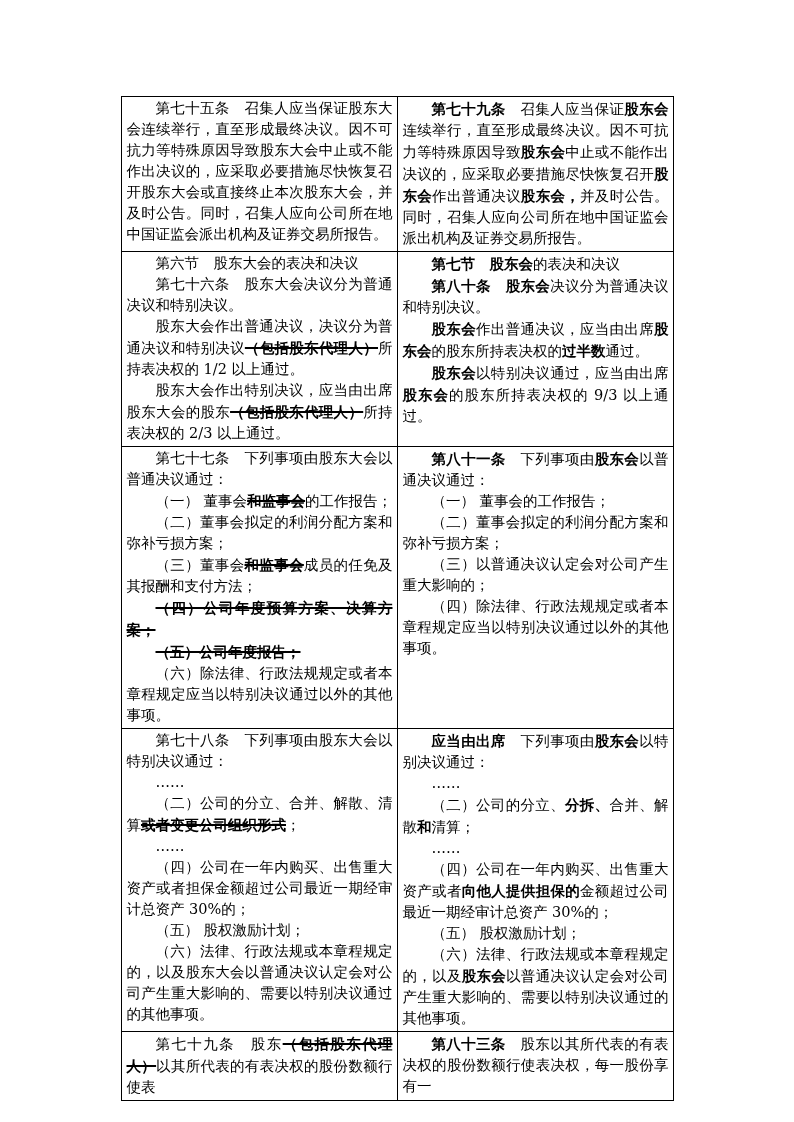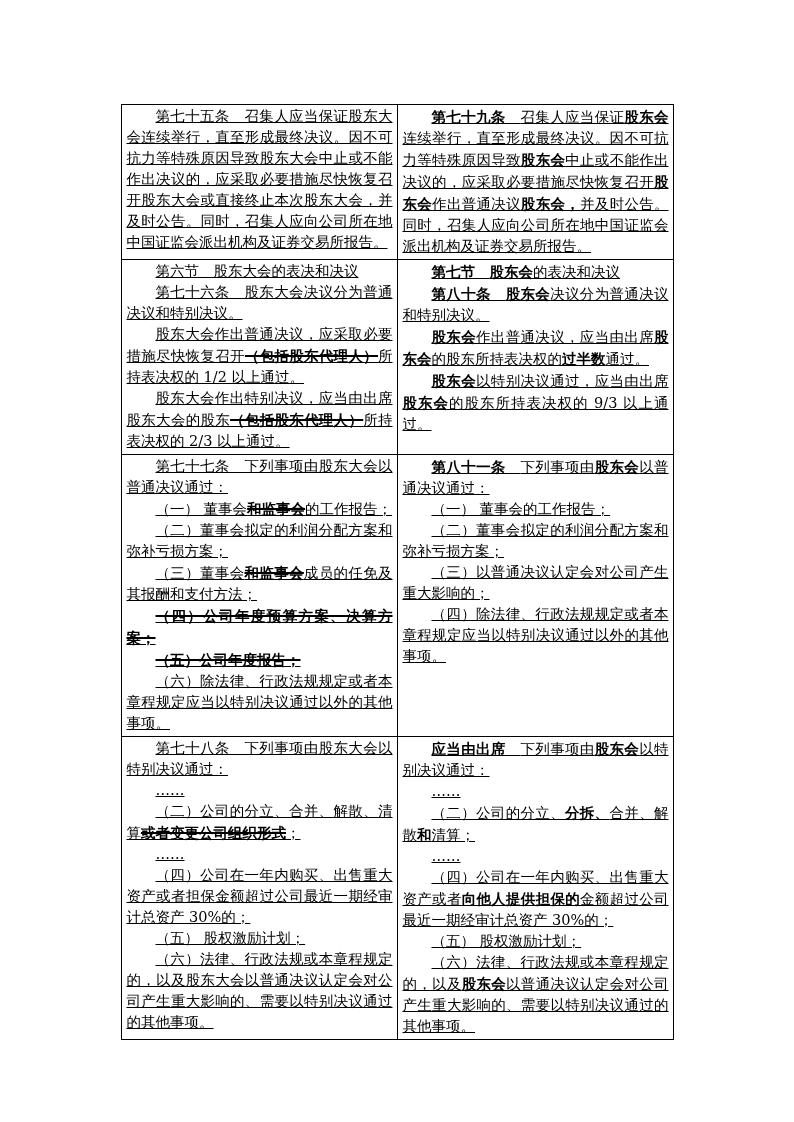--- a/index.html
+++ b/index.html
@@ -18,22 +18,21 @@
     width: 794px;
     height: 1122px;
     box-sizing: border-box;
     padding-top: 96px;
     background: #ffffff;
   }
   table.cmp {
     border-collapse: collapse;
     table-layout: fixed;
     width: 552px;
-    margin: 8px auto;
-    text-decoration: underline;
+    margin: 0 auto;
   }
   table.cmp td {
     width: 276px;
     border: 1.5px solid #000000;
     vertical-align: top;
     box-sizing: border-box;
     padding: 1px 4px 2px 5px;
     font-size: 14.5px;
     line-height: 21px;
     text-align: justify;
@@ -58,21 +57,21 @@
             <p><span>第七十五条　召集人应当保证股东大会连续举行，直至形成最终决议。因不可抗力等特殊原因导致股东大会中止或不能作出决议的，应采取必要措施尽快恢复召开股东大会或直接终止本次股东大会，并及时公告。同时，召集人应向公司所在地中国证监会派出机构及证券交易所报告。</span></p>
           </td>
           <td>
             <p><span class="b">第七十九条　</span><span>召集人应当保证</span><span class="b">股东会</span><span>连续举行，直至形成最终决议。因不可抗力等特殊原因导致</span><span class="b">股东会</span><span>中止或不能作出决议的，应采取必要措施尽快恢复召开</span><span class="b">股东会</span><span>作出普通决议</span><span class="b">股东会，</span><span>并及时公告。同时，召集人应向公司所在地中国证监会派出机构及证券交易所报告。</span></p>
           </td>
         </tr>
         <tr>
           <td>
             <p><span>第六节　股东大会的表决和决议</span></p>
             <p><span>第七十六条　股东大会决议分为普通决议和特别决议。</span></p>
-            <p><span>股东大会作出普通决议，应采取必要措施尽快恢复召开</span><span class="b s">（包括股东代理人）</span><span>所持表决权的 1/2 以上通过。</span></p>
+            <p><span>股东大会作出普通决议，决议分为普通决议和特别决议</span><span class="b s">（包括股东代理人）</span><span>所持表决权的 1/2 以上通过。</span></p>
             <p><span>股东大会作出特别决议，应当由出席股东大会的股东</span><span class="b s">（包括股东代理人）</span><span>所持表决权的 2/3 以上通过。</span></p>
           </td>
           <td>
             <p><span class="b">第七节　</span><span class="b">股东会</span><span>的表决和决议</span></p>
             <p><span class="b">第八十条　</span><span class="b">股东会</span><span>决议分为普通决议和特别决议。</span></p>
             <p><span class="b">股东会</span><span>作出普通决议，应当由出席</span><span class="b">股东会</span><span>的股东所持表决权的</span><span class="b">过半数</span><span>通过。</span></p>
             <p><span class="b">股东会</span><span>以特别决议通过，应当由出席</span><span class="b">股东会</span><span>的股东所持表决权的 9/3 以上通过。</span></p>
           </td>
         </tr>
         <tr>
@@ -106,15 +105,23 @@
           <td>
             <p><span class="b">应当由出席　</span><span>下列事项由</span><span class="b">股东会</span><span>以特别决议通过：</span></p>
             <p><span>……</span></p>
             <p><span>（二）公司的分立、</span><span class="b">分拆、</span><span>合并、解散</span><span class="b">和</span><span>清算；</span></p>
             <p><span>……</span></p>
             <p><span>（四）公司在一年内购买、出售重大资产或者</span><span class="b">向他人提供担保的</span><span>金额超过公司最近一期经审计总资产 30%的；</span></p>
             <p><span>（五） 股权激励计划；</span></p>
             <p><span>（六）法律、行政法规或本章程规定的，以及</span><span class="b">股东会</span><span>以普通决议认定会对公司产生重大影响的、需要以特别决议通过的其他事项。</span></p>
           </td>
         </tr>
+        <tr>
+          <td>
+            <p><span>第七十九条　股东</span><span class="b s">（包括股东代理人）</span><span>以其所代表的有表决权的股份数额行使表</span></p>
+          </td>
+          <td>
+            <p><span class="b">第八十三条　</span><span>股东以其所代表的有表决权的股份数额行使表决权，每一股份享有一</span></p>
+          </td>
+        </tr>
       </tbody>
   </table>
 </div>
 
 </body></html>

